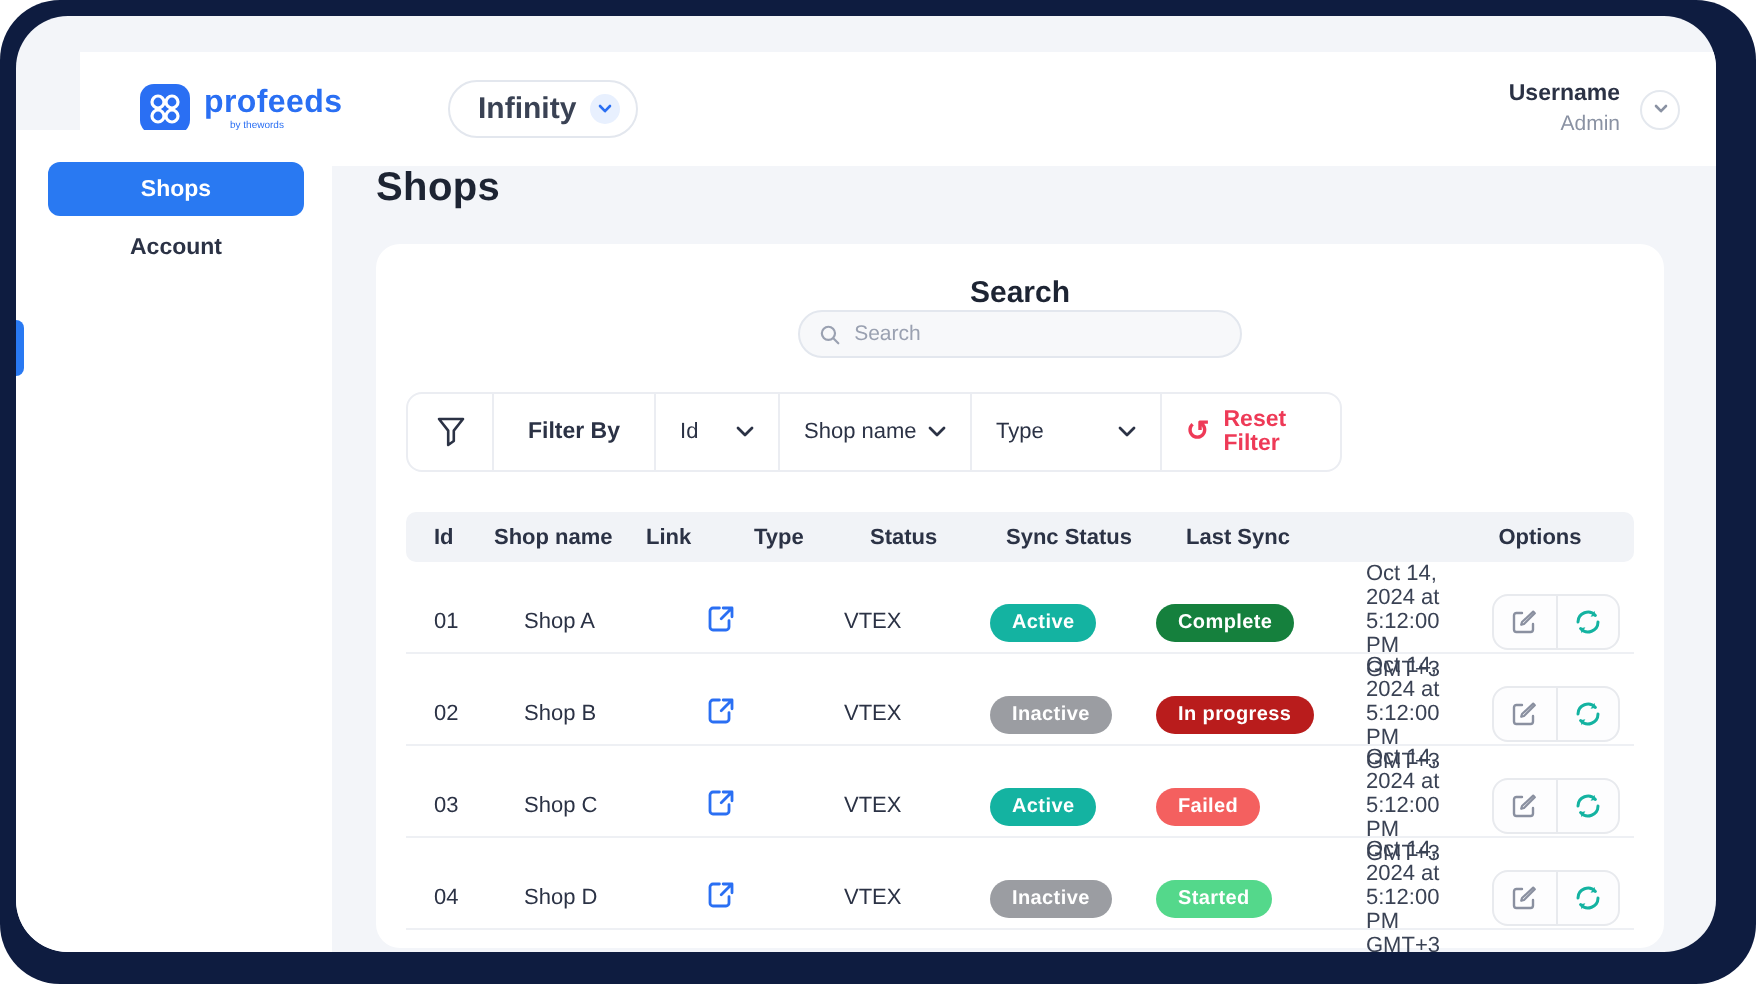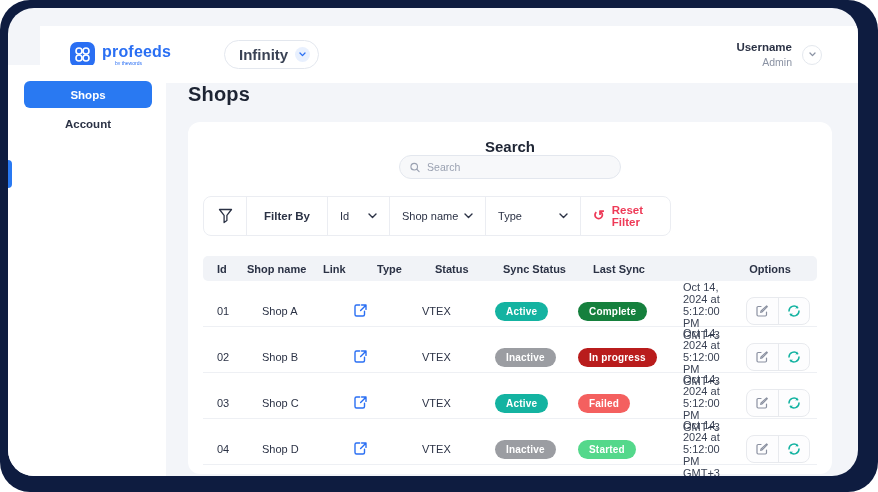--- a/index.html
+++ b/index.html
@@ -10,21 +10,21 @@
   
   .topbar { position:absolute; left:0; top:18px; right:0; height:57px; background:#fff; display:flex; align-items:center;margin-left:32px; }
   .brand { width:158px; display:flex; align-items:center; gap:7px; padding-left:30px; flex:none; }
   .brand-icon { width:25px; height:25px; border-radius:7px; background:#2a6ff3; display:flex; align-items:center; justify-content:center; flex:none; }
   .brand-text { line-height:1; }
   .brand-name { color:#2a6ff3; font-size:16px; font-weight:bold; letter-spacing:.2px; }
   .brand-tagline { color:#2a6ff3; font-size:5px; margin-top:1px; margin-left:13px; }
   .ws-pill { display:flex; align-items:center; gap:7px; border:1px solid #e3e7ee; border-radius:999px; background:#fff; padding:5px 8px 5px 14px; margin-left:26px; cursor:pointer; }
   .ws-label { font-size:15px; color:#3a4254; font-weight:bold; }
   .chev-bubble { width:15px; height:15px; border-radius:50%; background:#e8f0fe; display:flex; align-items:center; justify-content:center; }
-  .topbar-right { margin-left:auto; display:flex; align-items:center; gap:10px; padding-right:36px; }
+  .topbar-right { margin-left:auto; display:flex; align-items:center; gap:10px; padding-right:18px; }
   .user-meta { text-align:right; line-height:1.35; }
   .user-name { font-size:11.5px; font-weight:bold; color:#2b3245; }
   .user-role { font-size:10.5px; color:#8a92a3; }
   .user-chev { width:20px; height:20px; border-radius:50%; border:1px solid #e4e8ee; background:#fff; display:flex; align-items:center; justify-content:center; cursor:pointer; }
 
   
   .sidebar { position:absolute; left:0; top:57px; bottom:0; width:158px; background:#fff; padding-top:14px; }
   .side-item { height:27px; display:flex; align-items:center; justify-content:center; font-size:11.5px; font-weight:bold; color:#2b3245; margin:2px 14px 2px 16px; border-radius:6px; cursor:pointer; }
   .side-item.active { background:#2979f2; color:#fff; position:relative; }
   .active-bar { position:absolute; left:0; top:95px; width:4px; height:28px; background:#2979f2; border-radius:0 4px 4px 0; }

